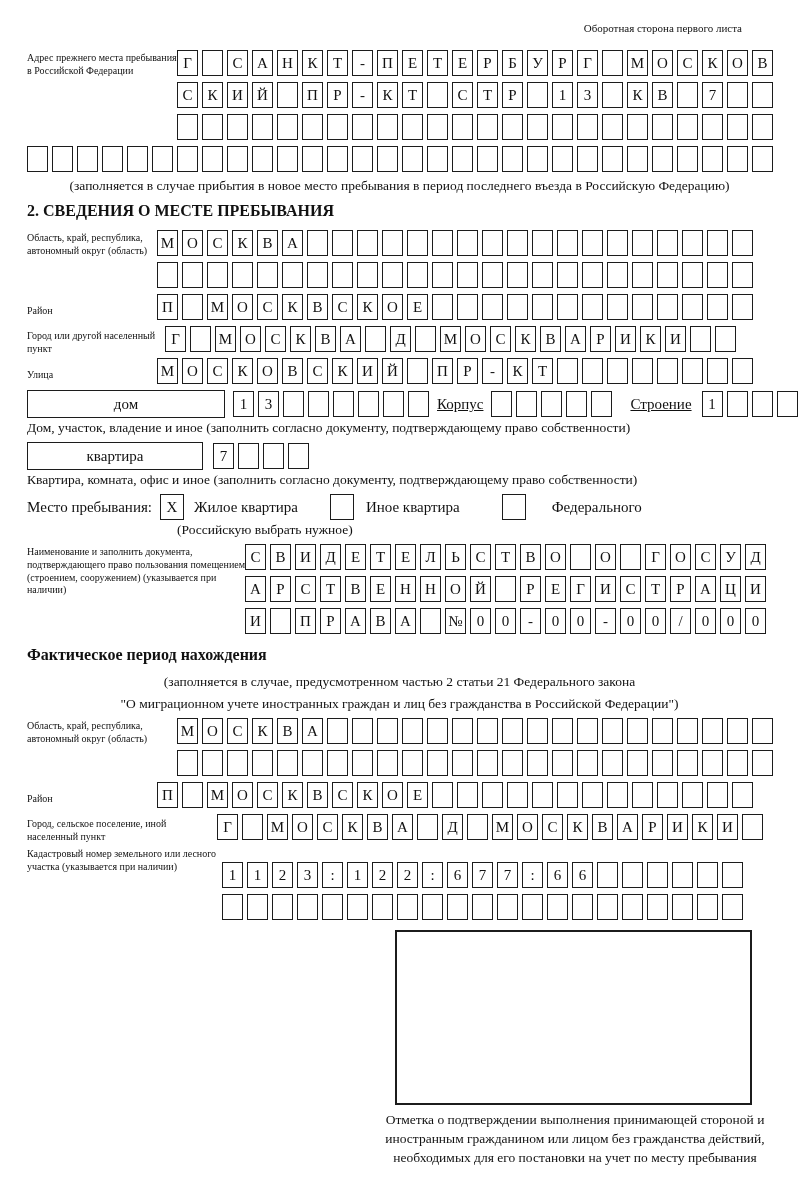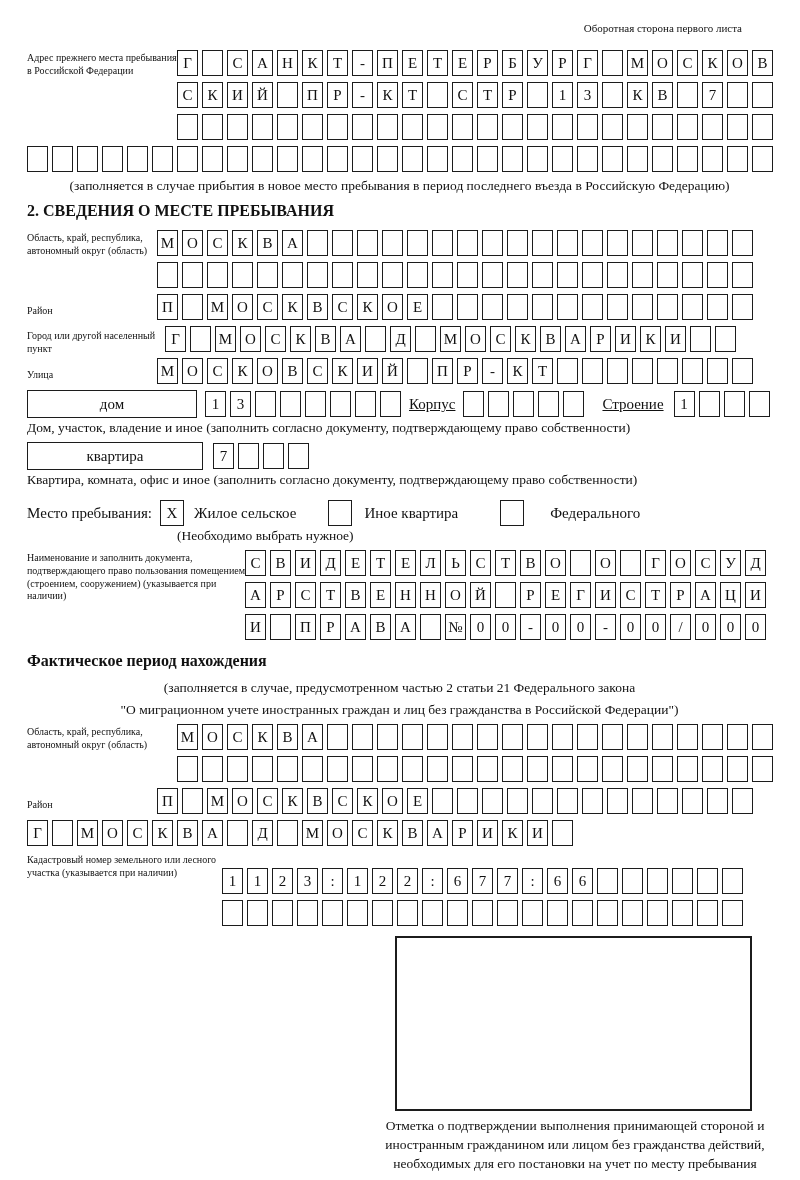--- a/index.html
+++ b/index.html
@@ -30,21 +30,21 @@
   .w218{ width:218px; } .w190{ width:190px; } .w195{ width:195px; }
 
   .widebox{
     box-sizing:border-box; border:1.6px solid #1c1c1c; height:28px;
     display:flex; align-items:center; justify-content:center;
     font-size:15px; flex:none;
   }
   .inline-lbl{ font-size:15px; line-height:28px; flex:none;text-decoration:underline; }
   .vcenter{ align-items:center; }
 
-  .chkrow{ display:flex; align-items:center; font-size:15px; margin:12px 0 2px 0; }
+  .chkrow{ display:flex; align-items:center; font-size:15px; margin:6px 0 2px 0; }
   .checkbox{
     box-sizing:border-box; width:24px; height:26px; border:1.6px solid #1c1c1c;
     display:inline-flex; align-items:center; justify-content:center;
     font-size:15px; flex:none;
   }
 
   .stamp-box{
     box-sizing:border-box; width:357px; height:175px;
     border:2px solid #1c1c1c; margin:4px 0 6px 368px;
   }
@@ -319,21 +319,21 @@
       <span class="cell"></span>
       <span class="cell"></span>
       <span class="cell"></span>
       <span class="cell"></span>
       <span class="cell"></span>
       <span class="cell"></span>
     </div>
 </div>
 
 <div class="frow vcenter">
-  <div class="widebox" style="width:170px;margin-right:8px;">дом</div>
+  <div class="widebox" style="width:198px;margin-right:8px;">дом</div>
   <div class="cells" style="margin-bottom:0;">
       <span class="cell">1</span>
       <span class="cell">3</span>
       <span class="cell"></span>
       <span class="cell"></span>
       <span class="cell"></span>
       <span class="cell"></span>
       <span class="cell"></span>
       <span class="cell"></span>
     </div>
@@ -362,27 +362,27 @@
       <span class="cell"></span>
       <span class="cell"></span>
       <span class="cell"></span>
     </div>
 </div>
 <div class="note mt2">Квартира, комната, офис и иное (заполнить согласно документу, подтверждающему право собственности)</div>
 
 <div class="chkrow">
   <span>Место пребывания:</span>
   <span class="checkbox" style="margin:0 10px 0 8px;">X</span>
-  <span>Жилое сельское</span>
+  <span>Жилое квартира</span>
   <span class="checkbox" style="margin:0 12px 0 32px;"></span>
   <span>Иное квартира</span>
   <span class="checkbox" style="margin:0 26px 0 42px;"></span>
   <span>Федерального</span>
 </div>
-<div class="note" style="margin-left:150px;">(Необходимо выбрать нужное)</div>
+<div class="note" style="margin-left:150px;">(Российскую выбрать нужное)</div>
 
 <div class="frow mt6">
   <div class="flabel w218">Наименование и заполнить документа, подтверждающего право пользования помещением (строением, сооружением) (указывается при наличии)</div>
   <div class="rows">
     <div class="cells">
         <span class="cell">С</span>
         <span class="cell">В</span>
         <span class="cell">И</span>
         <span class="cell">Д</span>
         <span class="cell">Е</span>
@@ -538,20 +538,21 @@
       <span class="cell"></span>
       <span class="cell"></span>
       <span class="cell"></span>
       <span class="cell"></span>
       <span class="cell"></span>
       <span class="cell"></span>
     </div>
 </div>
 
 <div class="frow vcenter">
+  <div class="flabel w190">Город, сельское поселение, иной населенный пункт</div>
   <div class="cells">
       <span class="cell">Г</span>
       <span class="cell"></span>
       <span class="cell">М</span>
       <span class="cell">О</span>
       <span class="cell">С</span>
       <span class="cell">К</span>
       <span class="cell">В</span>
       <span class="cell">А</span>
       <span class="cell"></span>

